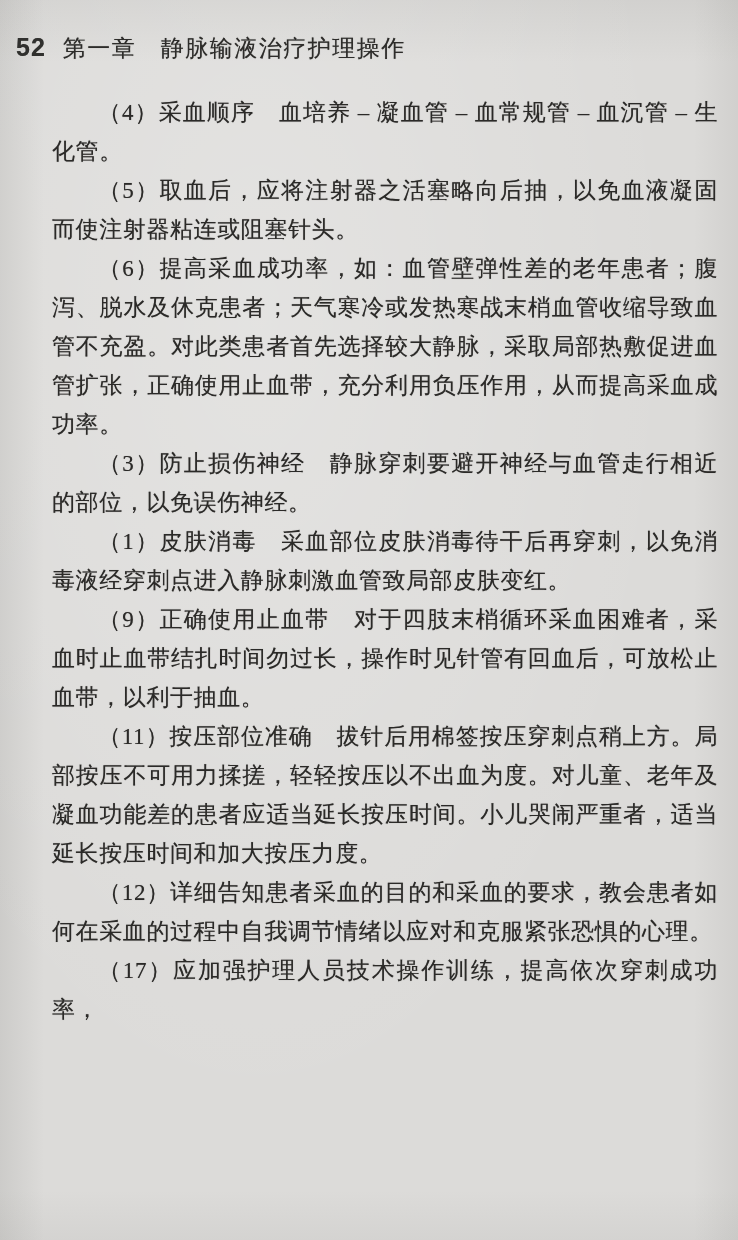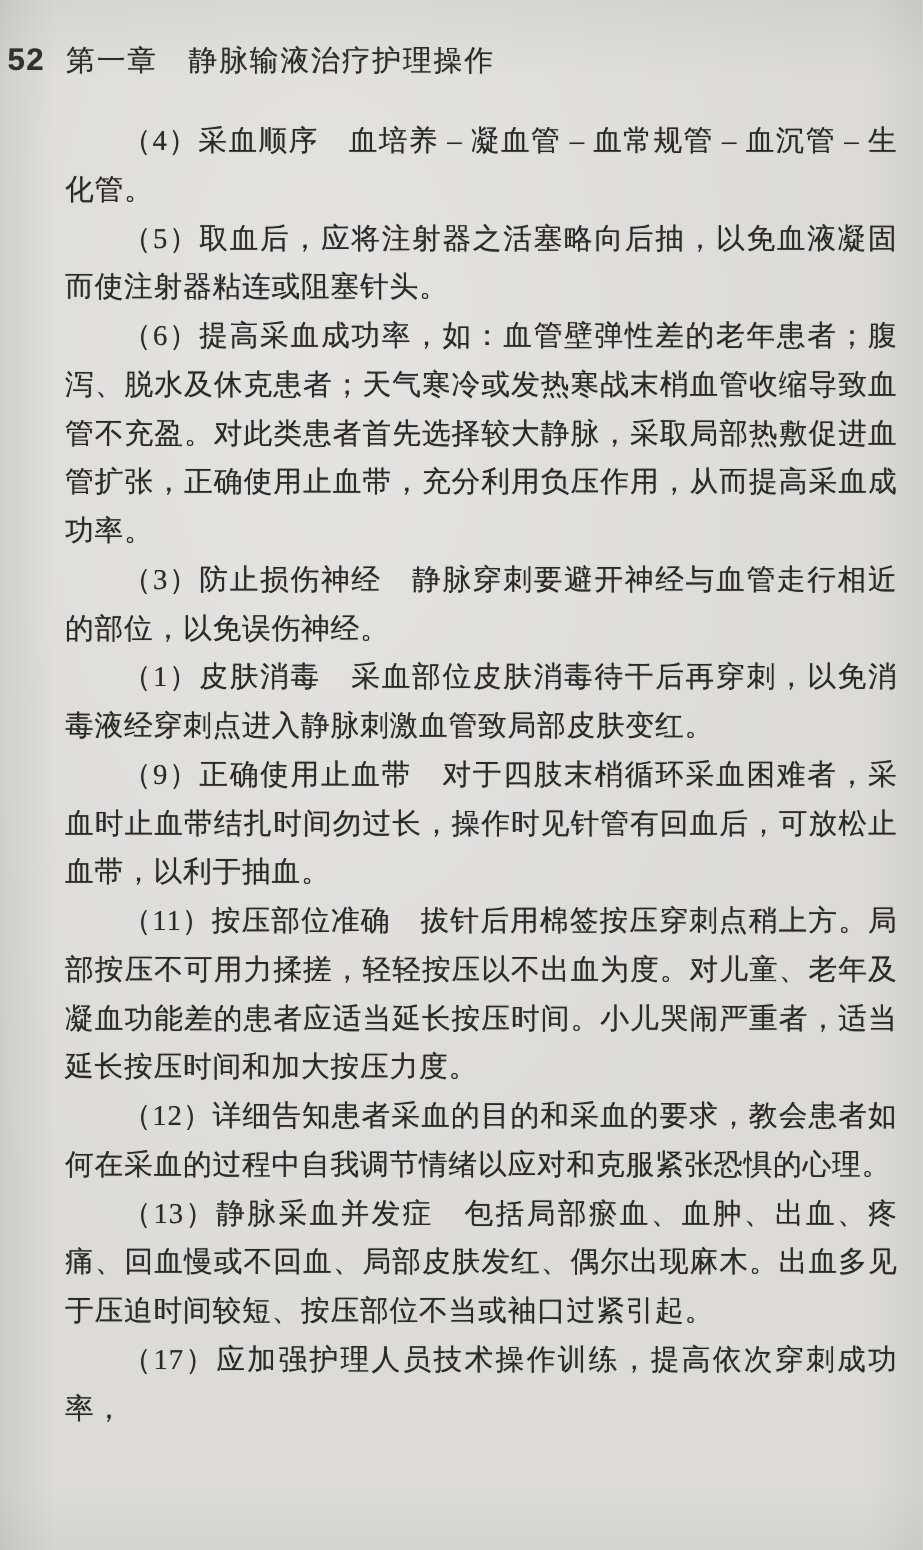--- a/index.html
+++ b/index.html
@@ -17,21 +17,21 @@
       linear-gradient(to right, rgba(110,110,106,0.14), rgba(110,110,106,0) 6%, rgba(110,110,106,0) 94%, rgba(110,110,106,0.10)),
       linear-gradient(to bottom, rgba(120,120,116,0.10), rgba(120,120,116,0) 5%, rgba(120,120,116,0) 96%, rgba(120,120,116,0.08)),
       #dcdbd9;
     font-family: "Liberation Serif", "DejaVu Serif", serif;
     color: #2b2a28;
   }
 
   .page-header {
     position: absolute;
     top: 33px;
-    left: 6px;
+    left: 16px;
     right: 30px;
     display: flex;
     align-items: baseline;
     white-space: nowrap;
   }
   .page-number {
     font-family: "Liberation Sans", "DejaVu Sans", sans-serif;
     font-size: 25px;
     font-weight: 600;
     letter-spacing: 1px;
@@ -79,17 +79,16 @@
 
   <main class="body-text">
     <p>（4）采血顺序　血培养 – 凝血管 – 血常规管 – 血沉管 – 生化管。</p>
     <p>（5）取血后，应将注射器之活塞略向后抽，以免血液凝固而使注射器粘连或阻塞针头。</p>
     <p>（6）提高采血成功率，如：血管壁弹性差的老年患者；腹泻、脱水及休克患者；天气寒冷或发热寒战末梢血管收缩导致血管不充盈。对此类患者首先选择较大静脉，采取局部热敷促进血管扩张，正确使用止血带，充分利用负压作用，从而提高采血成功率。</p>
     <p>（3）防止损伤神经　静脉穿刺要避开神经与血管走行相近的部位，以免误伤神经。</p>
     <p>（1）皮肤消毒　采血部位皮肤消毒待干后再穿刺，以免消毒液经穿刺点进入静脉刺激血管致局部皮肤变红。</p>
     <p>（9）正确使用止血带　对于四肢末梢循环采血困难者，采血时止血带结扎时间勿过长，操作时见针管有回血后，可放松止血带，以利于抽血。</p>
     <p>（11）按压部位准确　拔针后用棉签按压穿刺点稍上方。局部按压不可用力揉搓，轻轻按压以不出血为度。对儿童、老年及凝血功能差的患者应适当延长按压时间。小儿哭闹严重者，适当延长按压时间和加大按压力度。</p>
     <p>（12）详细告知患者采血的目的和采血的要求，教会患者如何在采血的过程中自我调节情绪以应对和克服紧张恐惧的心理。</p>
-    <p>（13）静脉采血并发症　包括局部瘀血、血肿、出血、疼痛、回血慢或不回血、局部皮肤发红、偶尔出现麻木。出血多见于压迫时间较短、按压部位不当或袖口过紧引起。</p>
     <p>（17）应加强护理人员技术操作训练，提高依次穿刺成功率，</p>
   </main>
 
 </div>
 
 </body></html>

